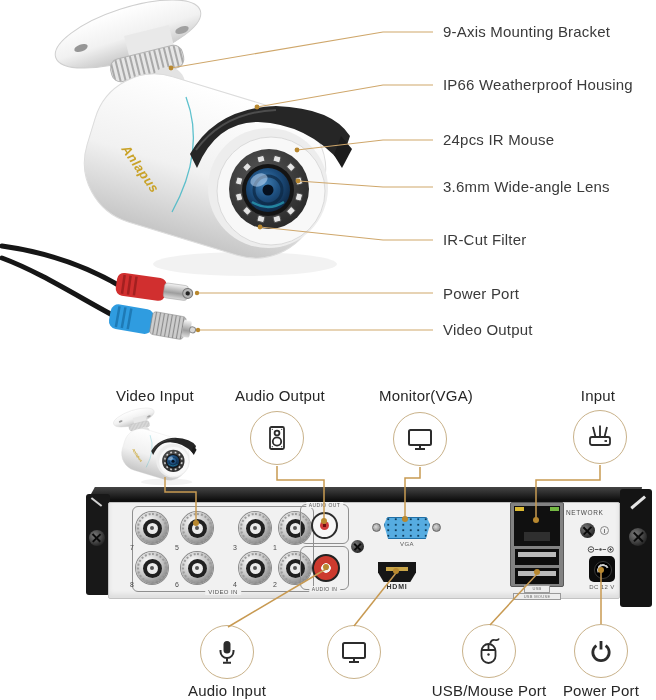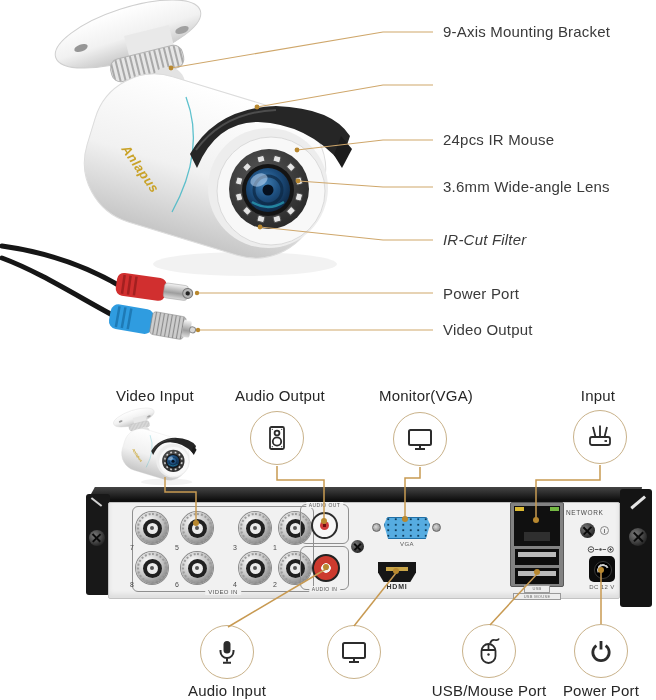--- a/index.html
+++ b/index.html
@@ -5,21 +5,21 @@
   html,body{margin:0;padding:0;background:#fff;}
   #stage{position:relative;width:656px;height:700px;overflow:hidden;background:#fff;
          font-family:"Liberation Sans",sans-serif;color:#2f2f2f;}
   svg.layer{position:absolute;left:0;top:0;pointer-events:none;}
   #art{z-index:1;} #leaders{z-index:6;}
 
   
   .cam-label{position:absolute;left:443px;font-size:15px;letter-spacing:.2px;color:#3a3a3a;
              white-space:nowrap;line-height:18px;z-index:4;}
   #cl-0{top:23px;} #cl-1{top:76px;} #cl-2{top:131px;} #cl-3{top:178px;text-align:right;}
-  #cl-4{top:231px;font-style:italic;} #cl-5{top:285px;} #cl-6{top:321px;}
+  #cl-4{top:231px;} #cl-5{top:285px;} #cl-6{top:321px;}
 
   
   .node-label{position:absolute;transform:translateX(-50%);font-size:15px;color:#262626;
               letter-spacing:.2px;white-space:nowrap;z-index:4;}
   .node-circle{position:absolute;width:54px;height:54px;border:1.6px solid #c9b28a;border-radius:50%;
                background:#fff;display:flex;align-items:center;justify-content:center;z-index:3;box-sizing:border-box;}
   .node-circle svg{display:block;}
   #nl-videoinput{left:155px;top:387px;} #nl-audioout{left:280px;top:387px;}
   #nl-vga{left:426px;top:387px;} #nl-router{left:598px;top:387px;}
   #nc-audioout{left:250px;top:411px;} #nc-vga{left:393px;top:412px;} #nc-router{left:573px;top:410px;}
@@ -248,20 +248,21 @@
       <circle cx="405" cy="519" r="3"></circle>
         <circle cx="536" cy="520" r="3"></circle>
       <circle cx="326" cy="567" r="3"></circle>
         <circle cx="396" cy="571" r="3"></circle>
       <circle cx="537" cy="572" r="3"></circle>
         <circle cx="601" cy="570" r="3"></circle>
     </g>
   </svg>
 
   <div class="cam-label" id="cl-0">9-Axis Mounting Bracket</div>
+  <div class="cam-label" id="cl-1">IP66 Weatherproof Housing</div>
   <div class="cam-label" id="cl-2">24pcs IR Mouse</div>
   <div class="cam-label" id="cl-3">3.6mm Wide-angle Lens</div>
   <div class="cam-label" id="cl-4">IR-Cut Filter</div>
   <div class="cam-label" id="cl-5">Power Port</div>
   <div class="cam-label" id="cl-6">Video Output</div>
 
   <div class="node-label" id="nl-videoinput">Video Input</div>
   <div class="node-label" id="nl-audioout">Audio Output</div>
   <div class="node-label" id="nl-vga">Monitor(VGA)</div>
   <div class="node-label" id="nl-router">Input</div>

